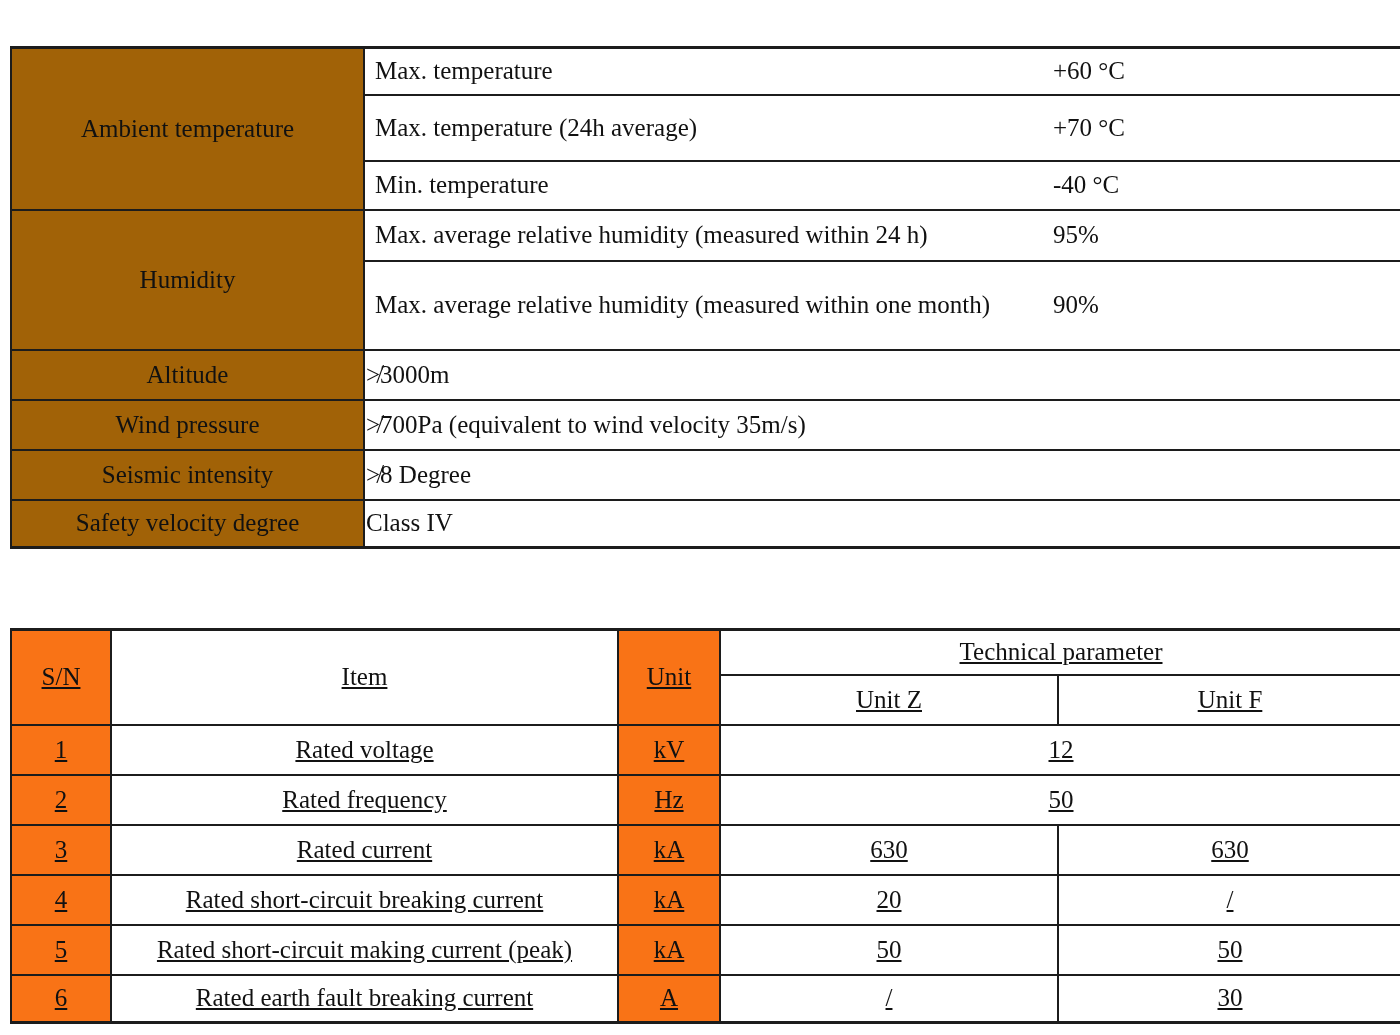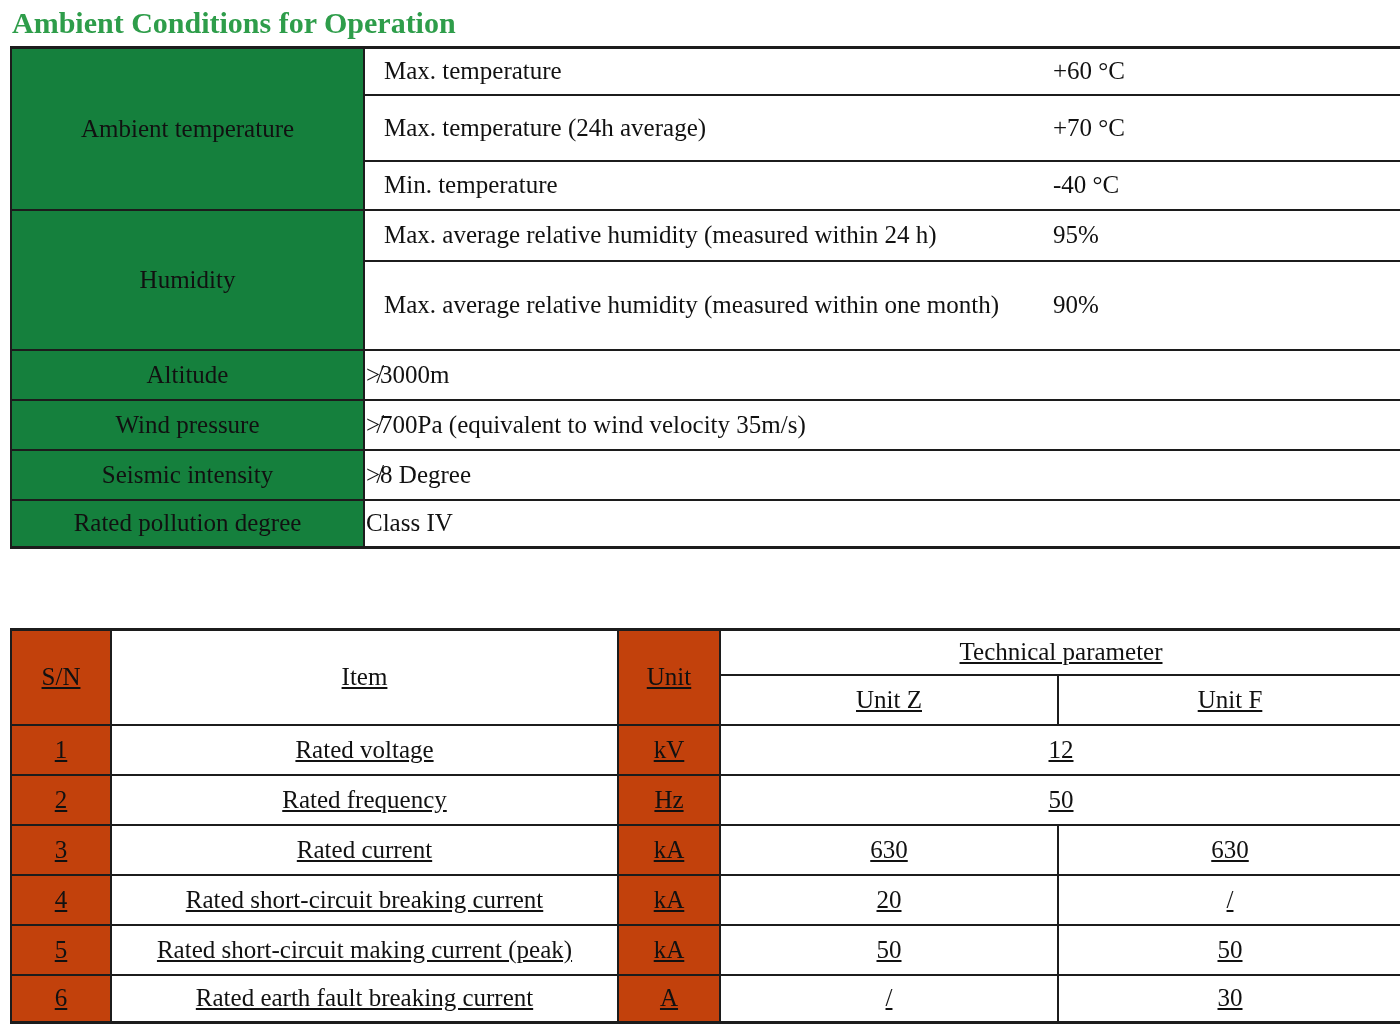--- a/index.html
+++ b/index.html
@@ -45,27 +45,27 @@
 
   
   #table1 {
     border-top: 3px solid #1c1c1c;
     border-bottom: 3px solid #1c1c1c;
     border-left: 2px solid #1c1c1c;
     border-right: 0;
   }
   #table1 tr { border-bottom: 2px solid #1c1c1c; }
   #table1 td.cat {
-    background: #15803d;
+    background: #a16207;
     text-align: center;
     border-right: 2px solid #1c1c1c;
   }
   #table1 td.desc {
     text-align: left;
-    padding-left: 19px;
+    padding-left: 10px;
     line-height: 42px;
   }
   #table1 td.val {
     text-align: left;
     padding-left: 9px;
   }
   #table1 td.wide {
     text-align: left;
   }
 
@@ -77,28 +77,27 @@
     border-right: 0;
   }
   #table2 tr { border-bottom: 2px solid #1c1c1c; }
   #table2 td, #table2 th {
     text-align: center;
     border-left: 2px solid #1c1c1c;
     border-right: 2px solid #1c1c1c;
     text-decoration: underline;
   }
   #table2 td:last-child, #table2 th:last-child { border-right: 0; }
-  #table2 .green { background: #c2410c; }
+  #table2 .green { background: #f97316; }
 </style>
 </head>
 <body>
 
 <div class="page">
 
-  <div id="title1" class="section-title">Ambient Conditions for Operation</div>
 
   <table id="table1">
     <colgroup>
       <col style="width:353px">
       <col style="width:680px">
       <col style="width:357px">
     </colgroup>
     <tbody>
       <tr style="height:47px">
         <td class="cat" rowspan="3">Ambient temperature</td>
@@ -128,21 +127,21 @@
       </tr>
       <tr style="height:50px">
         <td class="cat">Wind pressure</td>
         <td class="wide" colspan="2">≯700Pa (equivalent to wind velocity 35m/s)</td>
       </tr>
       <tr style="height:50px">
         <td class="cat">Seismic intensity</td>
         <td class="wide" colspan="2">≯8 Degree</td>
       </tr>
       <tr style="height:48px">
-        <td class="cat">Rated pollution degree</td>
+        <td class="cat">Safety velocity degree</td>
         <td class="wide" colspan="2">Class IV</td>
       </tr>
     </tbody>
   </table>
 
 
   <table id="table2">
     <colgroup>
       <col style="width:100px">
       <col style="width:507px">

